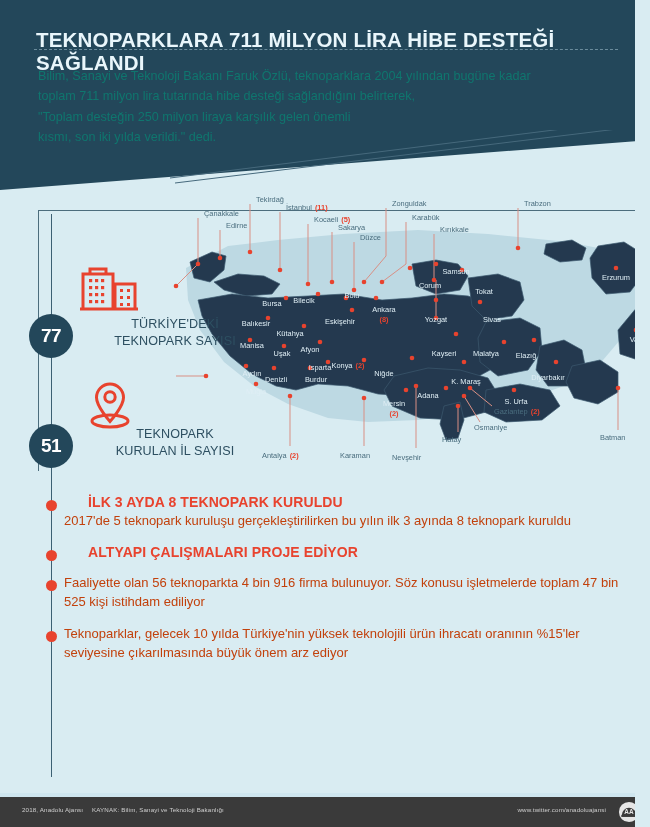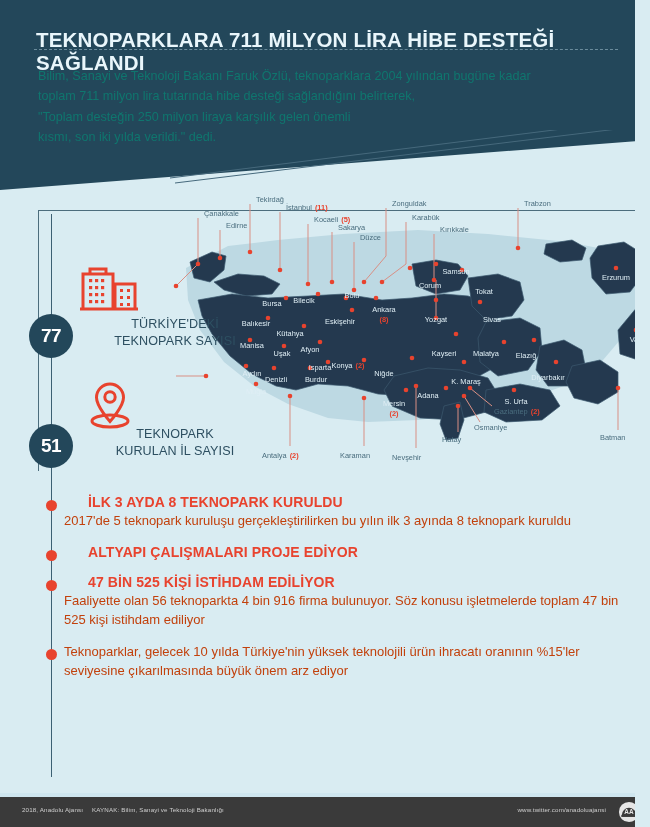--- a/index.html
+++ b/index.html
@@ -393,21 +393,20 @@
       <span class="dot"></span>
       <h3>İLK 3 AYDA 8 TEKNOPARK KURULDU</h3>
       <p>2017'de 5 teknopark kuruluşu gerçekleştirilirken bu yılın ilk 3 ayında 8 teknopark kuruldu</p>
     </div>
     <div class="bullet">
       <span class="dot"></span>
       <h3>ALTYAPI ÇALIŞMALARI PROJE EDİYOR</h3>
     </div>
     <div class="bullet">
       <span class="dot"></span>
-      <h3>47 BİN 525 KİŞİ İSTİHDAM EDİLİYOR</h3>
       <p>Faaliyette olan 56 teknoparkta 4 bin 916 firma bulunuyor. Söz konusu işletmelerde toplam 47 bin 525 kişi istihdam ediliyor</p>
     </div>
     <div class="bullet">
       <span class="dot"></span>
       <p>Teknoparklar, gelecek 10 yılda Türkiye'nin yüksek teknolojili ürün ihracatı oranının %15'ler seviyesine çıkarılmasında büyük önem arz ediyor</p>
     </div>
   </div>
 
   <div id="footer-strip"></div>
   <div id="footer">

